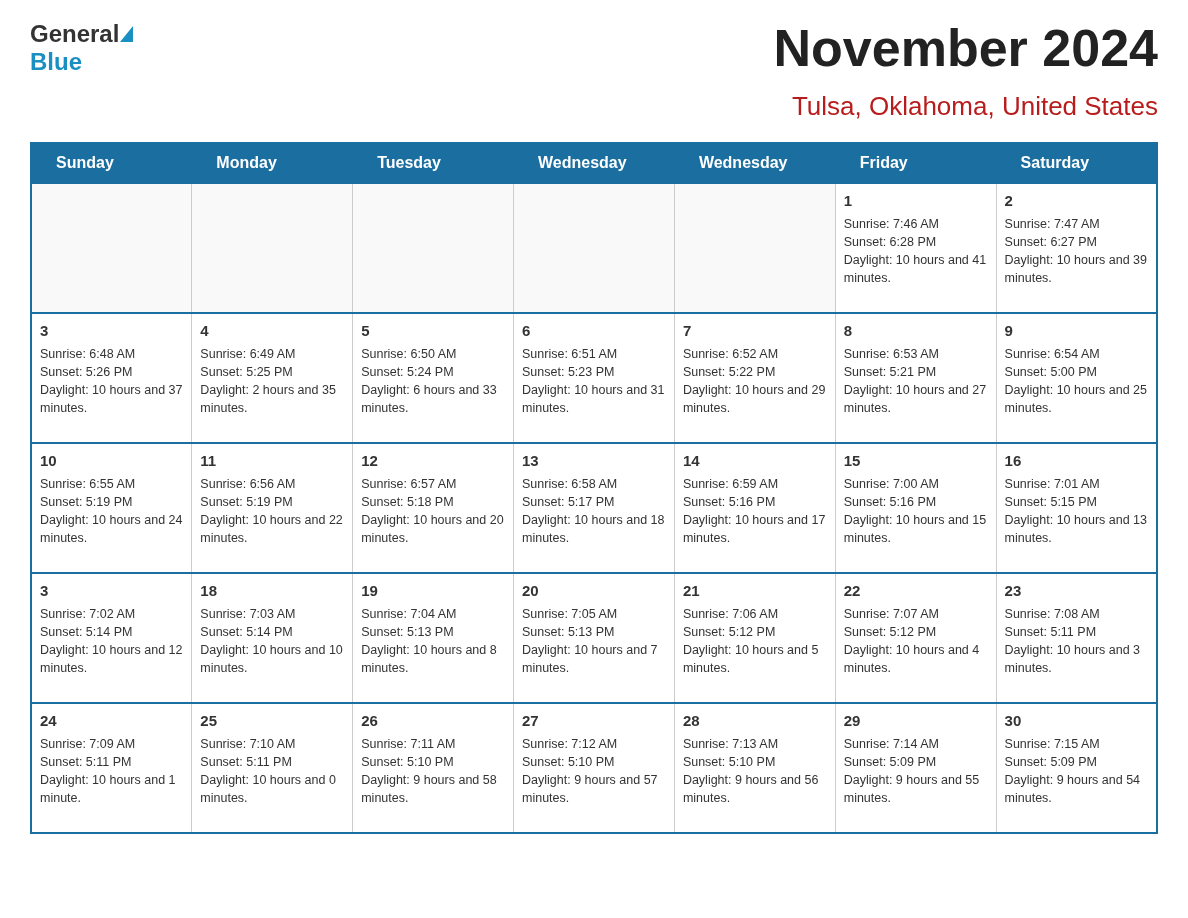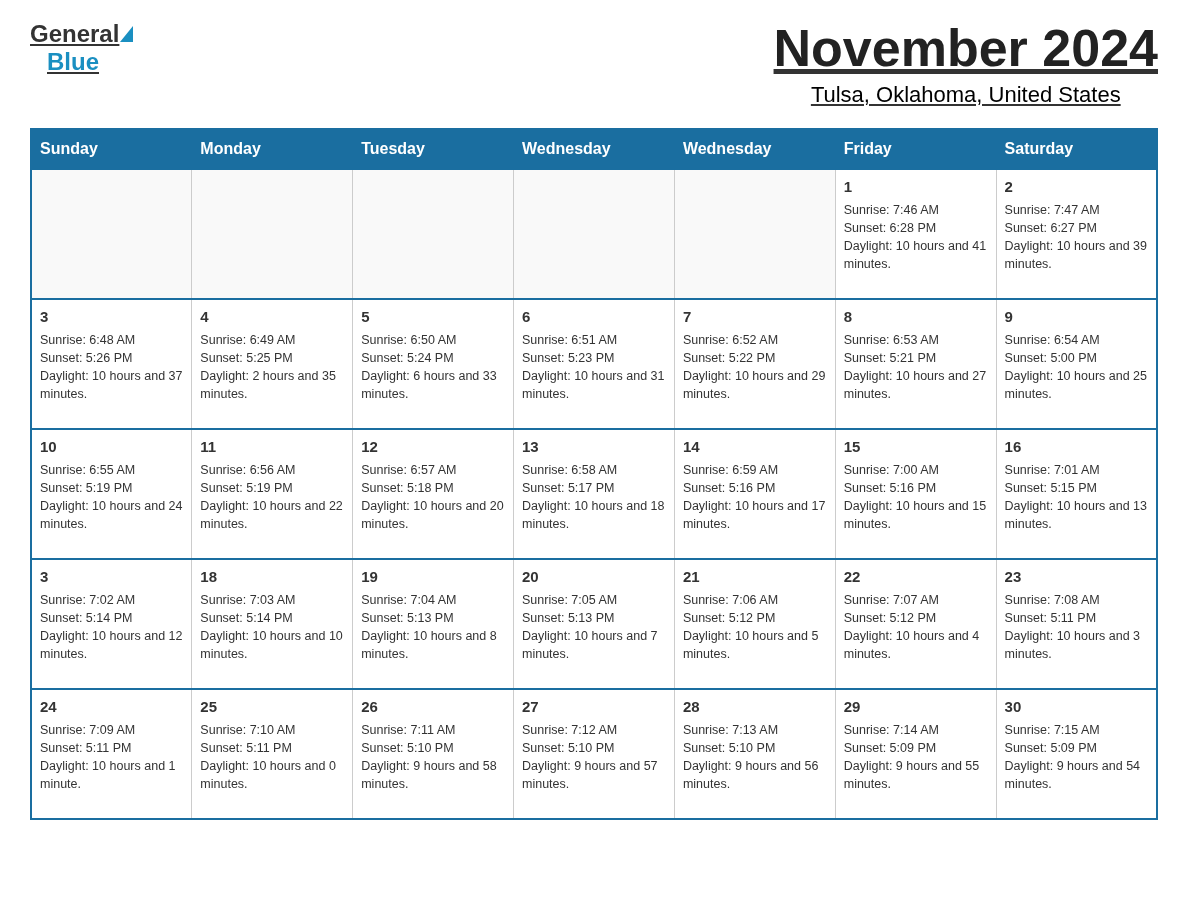--- a/index.html
+++ b/index.html
@@ -9,52 +9,51 @@
       color: #333;
       padding: 20px 30px;
       width: 1188px;
       min-height: 918px;
     }
     .header {
       display: flex;
       justify-content: space-between;
       align-items: flex-start;
       margin-bottom: 20px;
-      text-decoration: underline;
     }
     .logo {
       display: flex;
       flex-direction: column;
       align-items: flex-start;
     }
     .title-section {
-      text-align: center;
+      text-align: right;
     }
     .calendar-title {
       font-size: 52px;
       font-weight: bold;
       color: #222;
       line-height: 1.1;
     }
     .calendar-subtitle {
-      font-size: 22px;
-      color: #000000;
-      margin-top: 5px;
+      font-size: 26px;
+      color: #b91c1c;
+      margin-top: 14px;
     }
     .calendar {
       width: 100%;
       border-collapse: collapse;
       border: 2px solid #1a6ea0;
     }
     .calendar th {
       background-color: #1a6ea0;
       color: #fff;
       font-size: 16px;
       font-weight: bold;
-      padding: 10px 8px;
+      padding: 10px 24px;
       text-align: left;
       border: 1px solid #1a6ea0;
     }
     .calendar td {
       vertical-align: top;
       padding: 6px 8px;
       border: 1px solid #ccc;
       border-top: 2px solid #1a6ea0;
       width: 14.28%;
       min-height: 110px;
@@ -89,21 +88,21 @@
       border-left: 13px solid transparent;
       border-bottom: 16px solid #1a8fc1;
       display: inline-block;
       margin-left: 1px;
       margin-bottom: 0px;
       vertical-align: bottom;
     }
     .logo-line2 {
       display: flex;
       align-items: flex-end;
-      margin-left: 17px;
+      margin-left: 0;
     }
     .logo-word-blue {
       font-size: 24px;
       font-weight: bold;
       color: #1a8fc1;
     }
   </style>
 </head>
 <body>
 

